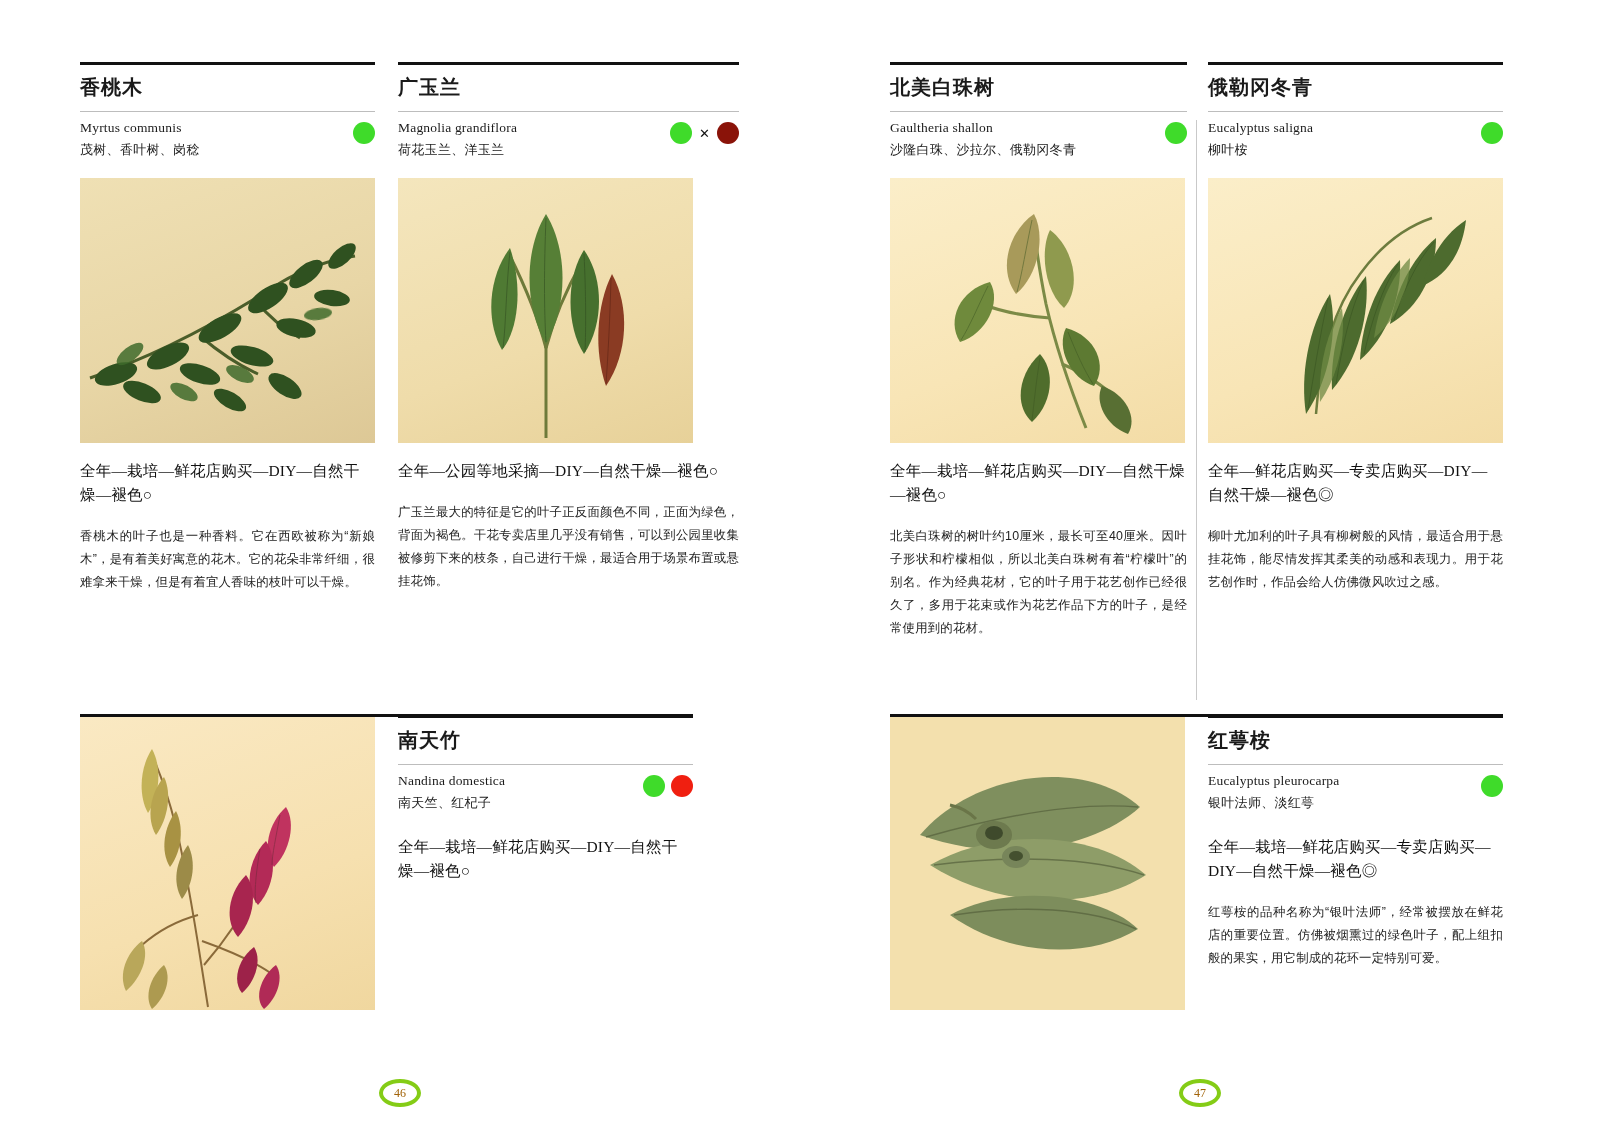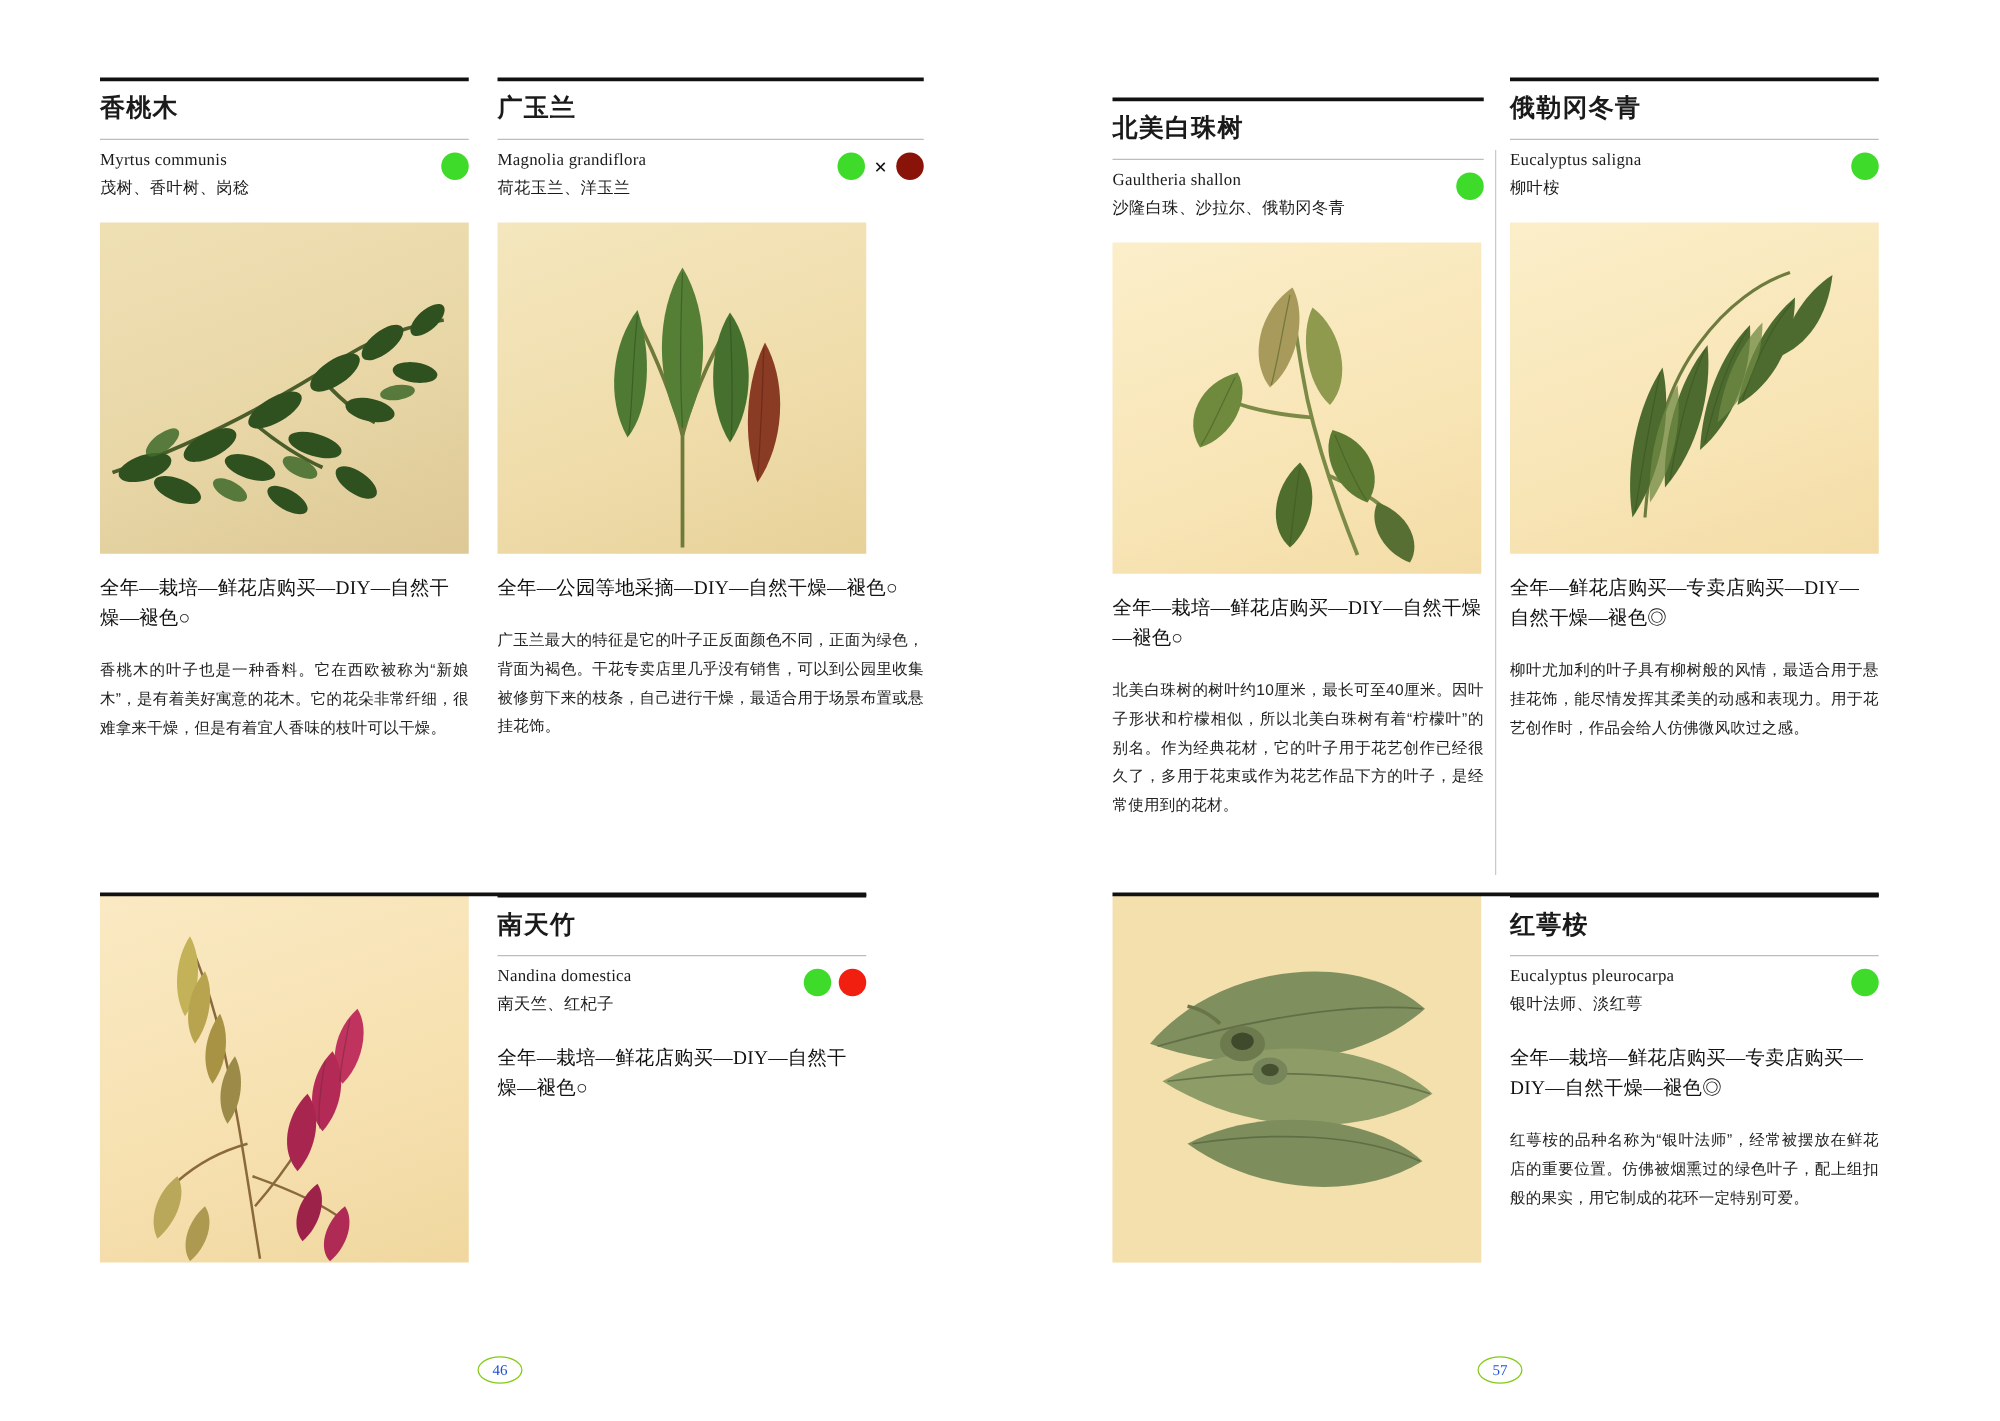--- a/index.html
+++ b/index.html
@@ -40,21 +40,21 @@
   .entry {
     position: absolute;
     box-sizing: border-box;
   }
   
   .L-e1 { left: 80px;  top: 0px;   width: 295px; }
   .L-e2 { left: 398px; top: 0px;   width: 341px; }
   .L-e3 { left: 80px;  top: 653px; width: 295px; }
   .L-e4 { left: 398px; top: 653px; width: 295px; }
   
-  .R-e1 { left: 90px;  top: 16px;   width: 297px; }
+  .R-e1 { left: 90px;  top: 0px;   width: 297px; }
   .R-e2 { left: 408px; top: 0px;   width: 295px; }
   .R-e3 { left: 90px;  top: 653px; width: 295px; }
   .R-e4 { left: 408px; top: 653px; width: 295px; }
 
   .rule-top {
     height: 3px;
     background: #111;
     width: 100%;
   }
   .name {
@@ -145,27 +145,27 @@
     position: absolute;
     bottom: 30px;
     left: 0;
     right: 0;
     text-align: center;
   }
   .folio-circle {
     display: inline-block;
     width: 34px;
     height: 20px;
-    border: 1px solid #84cc16;
+    border: 4px solid #84cc16;
     border-radius: 50%;
     font-family: "Liberation Serif", serif;
     font-size: 12px;
     line-height: 20px;
     text-align: center;
-    color: #1d4ed8;
+    color: #a16207;
   }
   
   .vline {
     position: absolute;
     width: 1px;
     background: #c9c9c9;
   }
 
   
   .bgA { background: linear-gradient(160deg,#efe0b4 0%, #e8d6a6 55%, #ddc896 100%); }
@@ -435,17 +435,17 @@
         <div class="desc">红萼桉的品种名称为“银叶法师”，经常被摆放在鲜花店的重要位置。仿佛被烟熏过的绿色叶子，配上组扣般的果实，用它制成的花环一定特别可爱。</div>
       </div>
 
     </div>
 
     <div class="vline" style="left:396px; top:120px; height:580px;"></div>
 
     <div class="divider-mid" style="left:90px; top:714px; width:613px; height:3px;"></div>
 
     <div class="folio">
-      <span class="folio-circle">57</span>
+      <span class="folio-circle">47</span>
     </div>
   </div>
 
 </div>
 
 </body></html>

